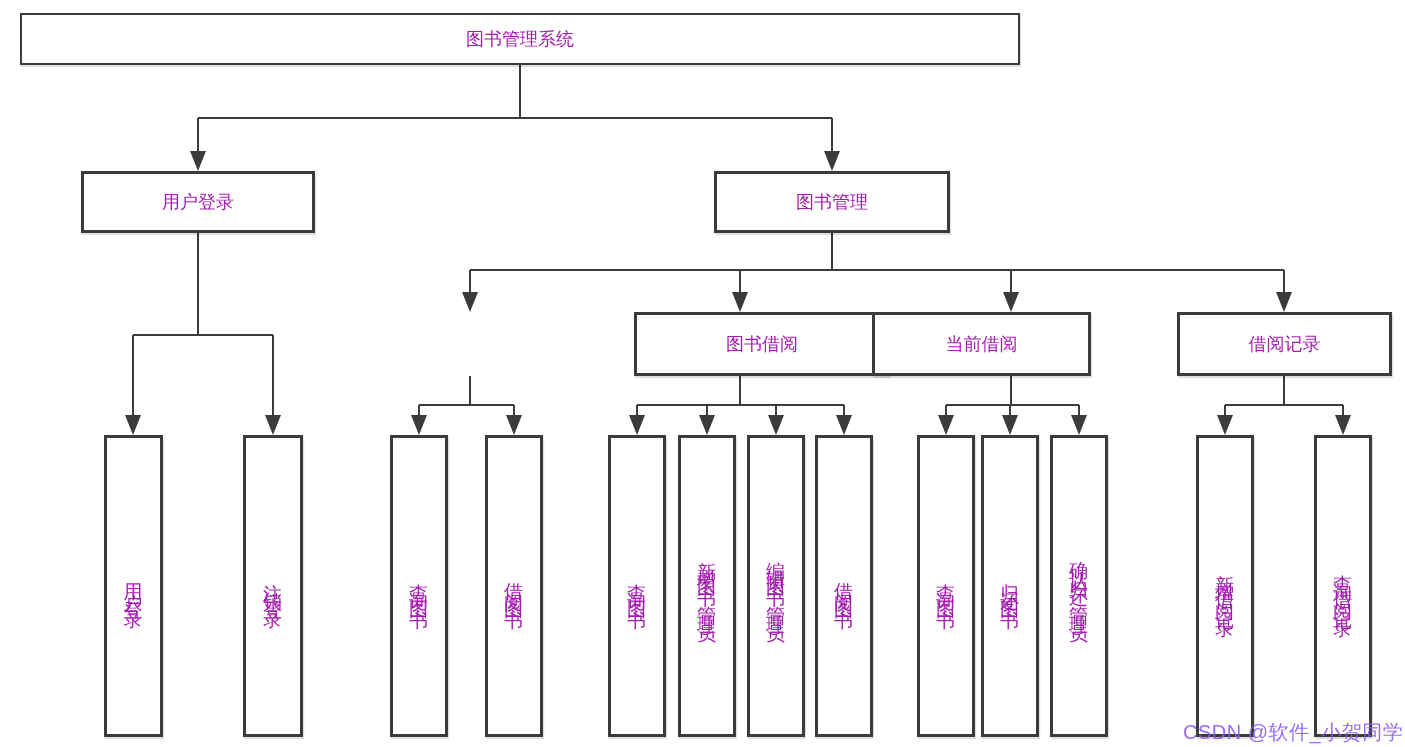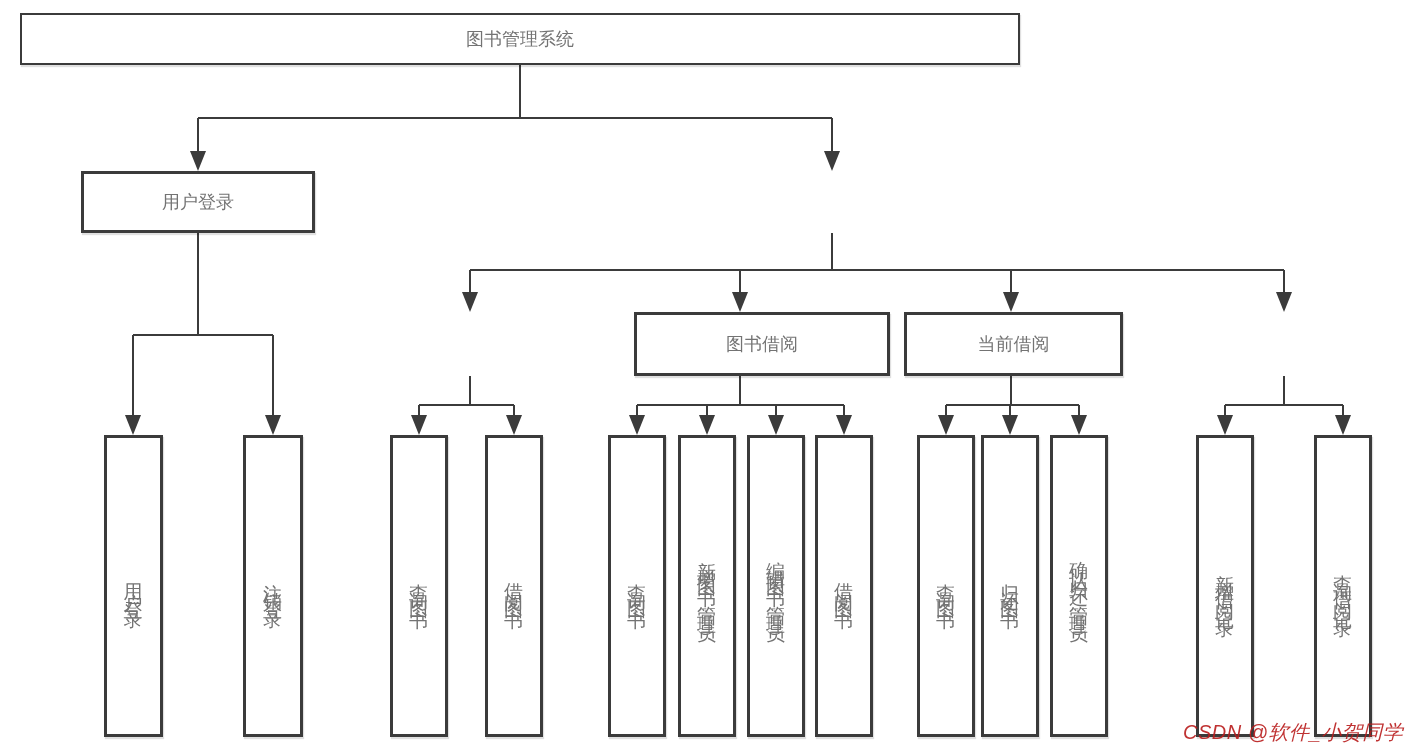--- a/index.html
+++ b/index.html
@@ -4,34 +4,34 @@
 <style>
   html,body{margin:0;padding:0;background:#ffffff;}
   #stage{
     position:relative;width:1405px;height:747px;background:#ffffff;overflow:hidden;
     font-family:"Liberation Sans","DejaVu Sans",sans-serif;color:#333333;
   }
   #wires{position:absolute;left:0;top:0;width:1405px;height:747px;}
   .node{
     position:absolute;background:#ffffff;border:3px solid #3b3b3b;
     display:flex;align-items:center;justify-content:center;
-    box-sizing:border-box;font-size:18px;color:#737373;
+    box-sizing:border-box;font-size:18px;color:#a21caf;
     box-shadow:1px 2px 1px rgba(0,0,0,0.12);
   }
   .node.root{border-width:2px;}
   .node.vert{
     writing-mode:vertical-rl;
     font-size:19px;
     letter-spacing:9px;
     line-height:1;
   }
   #watermark{
     position:absolute;left:1183px;top:719px;
-    font-size:20px;color:#b91c1c;letter-spacing:0.5px;white-space:nowrap;
-    opacity:0.9;z-index:5;font-style:italic;
+    font-size:20px;color:#8b5cf6;letter-spacing:0.5px;white-space:nowrap;
+    opacity:0.9;z-index:5;
   }
 </style>
 </head>
 <body>
 
 <div id="stage">
 
   <svg id="wires" width="1405" height="747" viewBox="0 0 1405 747" stroke="#3b3b3b" stroke-width="2" fill="none">
 
     <path d="M520,65 V117"></path>
@@ -91,23 +91,25 @@
     <path d="M1225,405 H1343"></path>
     <path d="M1225,405 V416"></path>
     <path d="M1343,405 V416"></path>
     <polygon points="1217,415 1233,415 1225,435" fill="#3b3b3b" stroke="none"></polygon>
     <polygon points="1335,415 1351,415 1343,435" fill="#3b3b3b" stroke="none"></polygon>
   </svg>
 
   <div class="node root" style="left:20px;top:13px;width:1000px;height:52px">图书管理系统</div>
 
   <div class="node" style="left:81px;top:171px;width:234px;height:62px">用户登录</div>
+  <div class="node" style="left:714px;top:171px;width:236px;height:62px">图书管理</div>
 
   <div class="node" style="left:634px;top:312px;width:256px;height:64px">图书借阅</div>
-  <div class="node" style="left:904px;top:312px;width:219px;height:64px">当前借阅</div>
+  <div class="node" style="left:872px;top:312px;width:219px;height:64px">当前借阅</div>
+  <div class="node" style="left:1177px;top:312px;width:215px;height:64px">借阅记录</div>
 
   <div class="node vert" style="left:104px;top:435px;width:59px;height:302px">用户登录</div>
   <div class="node vert" style="left:243px;top:435px;width:60px;height:302px">注销登录</div>
 
   <div class="node vert" style="left:390px;top:435px;width:58px;height:302px">查询图书</div>
   <div class="node vert" style="left:485px;top:435px;width:58px;height:302px">借阅图书</div>
 
   <div class="node vert" style="left:608px;top:435px;width:58px;height:302px">查询图书</div>
   <div class="node vert" style="left:678px;top:435px;width:58px;height:302px">新增图书（管理员）</div>
   <div class="node vert" style="left:747px;top:435px;width:58px;height:302px">编辑图书（管理员）</div>

